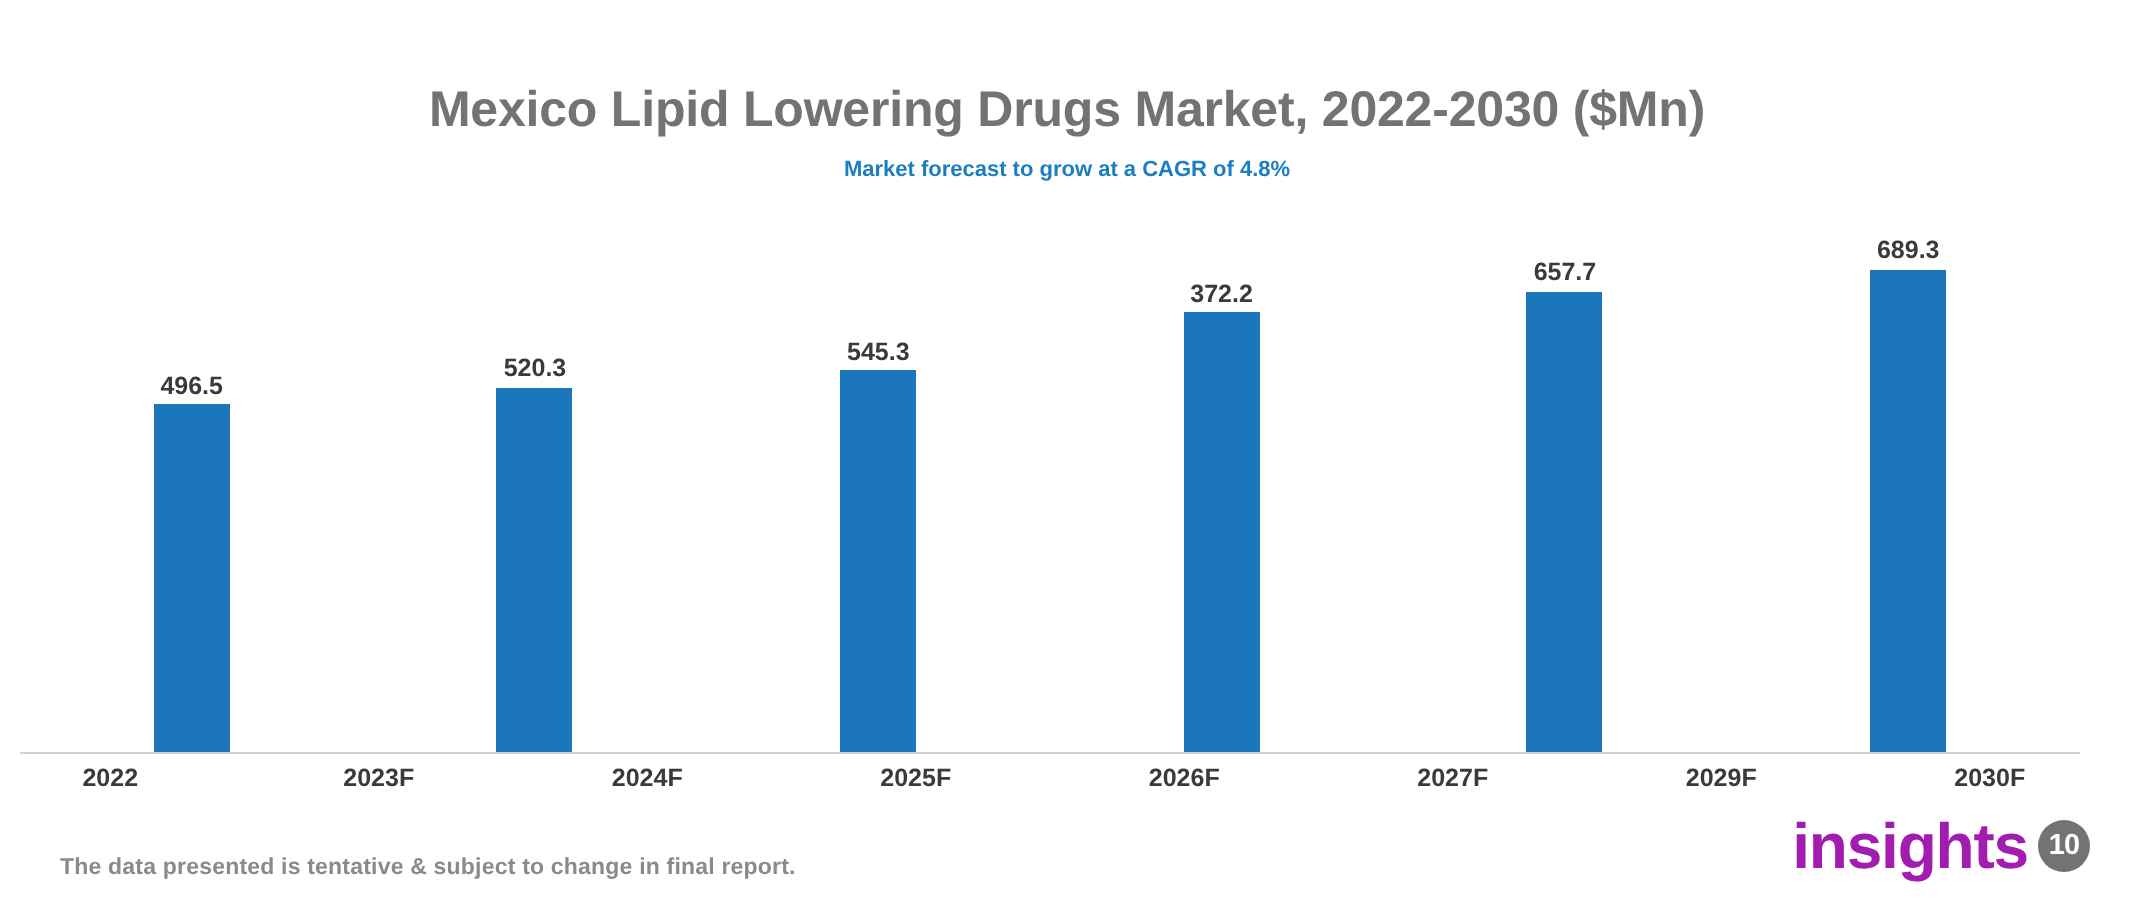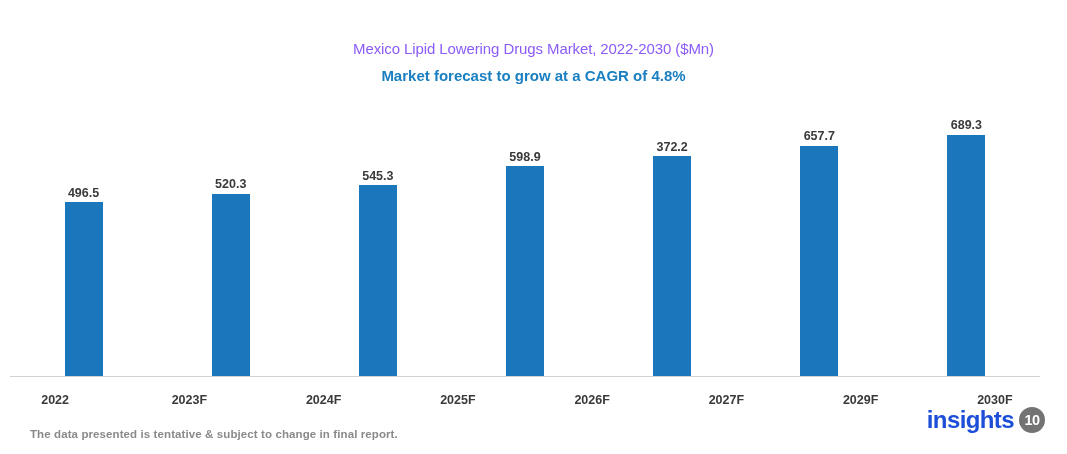--- a/index.html
+++ b/index.html
@@ -25,29 +25,29 @@
 
   
   .title-block {
     position: absolute;
     left: 0;
     top: 40px;
     width: 1067px;
     text-align: center;
   }
   .chart-title {
-    font-size: 15px;
-    font-weight: normal;
-    color: #8b5cf6;
+    font-size: 25px;
+    font-weight: bold;
+    color: #737373;
     letter-spacing: -0.1px;
     line-height: 1.25;
     margin: 0;
   }
   .chart-subtitle {
-    font-size: 15px;
+    font-size: 11px;
     font-weight: bold;
     color: #1a7fc1;
     margin: 8px 0 0 0;
     line-height: 1.2;
   }
 
   
   .plot {
     position: absolute;
     left: 10px;
@@ -91,21 +91,21 @@
     position: absolute;
     left: 10px;
     top: 376px;
     width: 1030px;
     height: 1px;
     background: #d2d2d2;
   }
   .tick-row {
     position: absolute;
     left: 10px;
-    top: 390px;
+    top: 379px;
     width: 1030px;
     display: flex;
     justify-content: space-around;
     gap: 44px;
   }
   .tick-label {
     width: 114px;
     text-align: center;
     font-size: 12.5px;
     font-weight: bold;
@@ -126,23 +126,23 @@
   }
   .logo {
     position: absolute;
     right: 22px;
     top: 407px;
     display: flex;
     align-items: center;
     gap: 5px;
   }
   .logo-word {
-    font-size: 24px;
-    font-weight: bold;
-    color: #1d4ed8;
+    font-size: 32px;
+    font-weight: bold;
+    color: #a21caf;
     letter-spacing: -0.6px;
     line-height: 1;
   }
   .logo-badge {
     width: 26px;
     height: 26px;
     border-radius: 50%;
     background: #737373;
     color: #ffffff;
     font-size: 14.5px;
@@ -176,24 +176,20 @@
         <div class="bar-value">520.3</div>
         <div class="bar-rect" style="height:68.46%"></div>
       </div>
 
       <div class="bar-slot">
         <div class="bar-value">545.3</div>
         <div class="bar-rect" style="height:71.75%"></div>
       </div>
 
 
-      <div class="bar-slot">
-        <div class="bar-value">598.9</div>
-        <div class="bar-rect" style="height:78.80%"></div>
-      </div>
 
       <div class="bar-slot">
         <div class="bar-value">372.2</div>
         <div class="bar-rect" style="height:82.58%"></div>
       </div>
 
       <div class="bar-slot">
         <div class="bar-value">657.7</div>
         <div class="bar-rect" style="height:86.54%"></div>
       </div>

